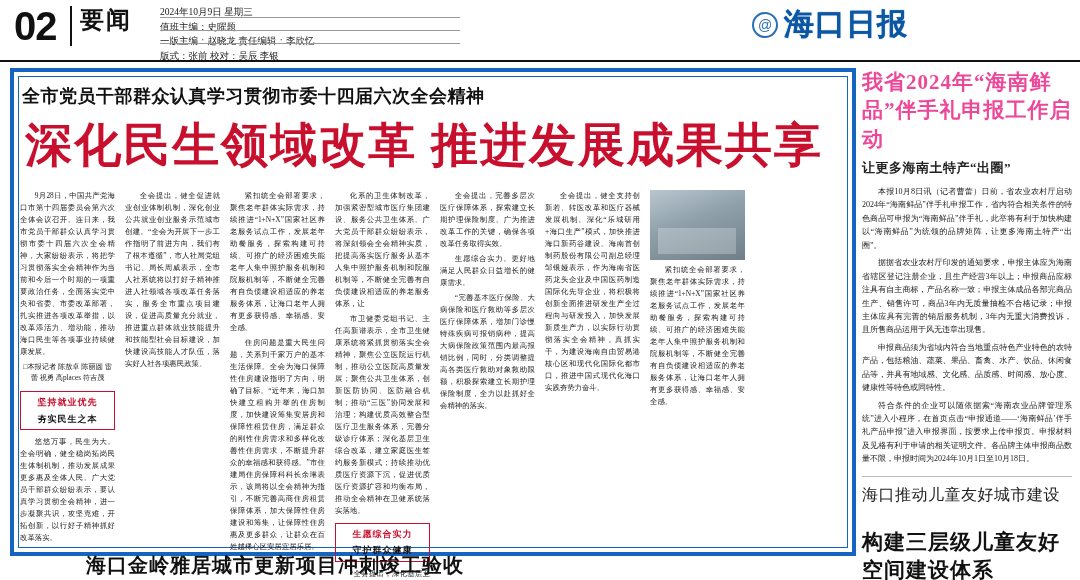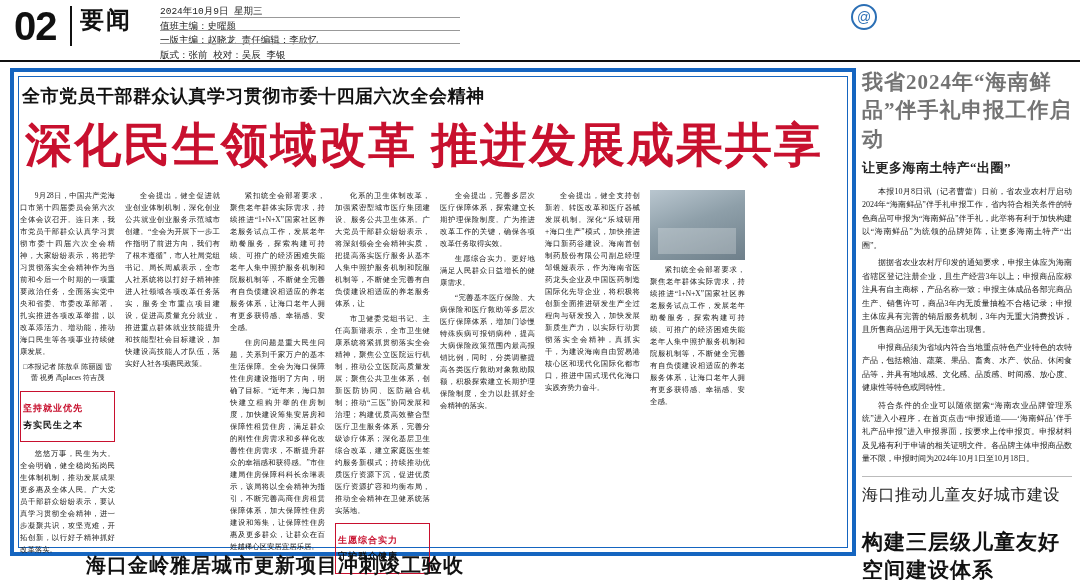--- a/index.html
+++ b/index.html
@@ -4,25 +4,25 @@
 <style>
   html,body{margin:0;padding:0;}
   body{
     width:1080px;height:580px;background:#ffffff;
     font-family:"Liberation Serif","DejaVu Serif",serif;
     color:#111;overflow:hidden;position:relative;
   }
   .page{position:relative;width:1080px;height:580px;}
 
   
-  .masthead{position:absolute;left:0;top:0;width:887px;height:62px;}
+  .masthead{position:absolute;left:0;top:0;width:887px;height:62px;padding-left:31px;}
   .pagenum{position:absolute;left:14px;top:4px;font-size:40px;font-weight:700;letter-spacing:-1px;font-family:"Liberation Sans",sans-serif;}
   .vbar{position:absolute;left:70px;top:6px;width:2px;height:40px;background:#111;}
   .sectiontitle{position:absolute;left:80px;top:4px;font-size:24px;font-weight:700;letter-spacing:2px;}
-  .mast-meta{position:absolute;left:160px;top:5px;font-size:9.5px;line-height:1.55;color:#222;font-family:Liberation Mono, monospace;}
+  .mast-meta{position:absolute;left:160px;top:5px;font-size:9.5px;line-height:1.55;color:#222;font-family:Liberation Serif, serif;}
   .mast-meta div{white-space:nowrap;}
   .mast-rule{position:absolute;left:160px;width:300px;height:1px;background:#999;}
   .mast-rule.r1{top:17px;}
   .mast-rule.r2{top:30px;}
   .mast-rule.r3{top:43px;}
 
   .logo-wrap{position:absolute;right:10px;top:4px;display:flex;align-items:center;gap:6px;}
   .at-circle{width:22px;height:22px;border:2px solid #2b6fb5;border-radius:50%;color:#2b6fb5;font-size:14px;
     display:flex;align-items:center;justify-content:center;font-family:"Liberation Sans",sans-serif;}
   .paper-logo{font-size:30px;font-weight:700;color:#0b57a4;letter-spacing:1px;
@@ -47,27 +47,27 @@
   .col p{margin:0 0 3px 0;text-indent:2em;}
   .byline{margin:4px 0 4px 0;text-align:center;font-size:7.2px;}
 
   
   .photo{width:95px;height:70px;background:linear-gradient(160deg,#b9c6cf 0%,#8e9fa9 45%,#6e7f8a 100%);
     margin:0 0 4px 0;position:relative;overflow:hidden;}
   .photo:after{content:"";position:absolute;left:8px;bottom:6px;width:78px;height:26px;
     background:rgba(255,255,255,.25);}
 
   
-  .boxhead{border:1px solid #c8102e;padding:9px 2px;margin:6px 0;}
+  .boxhead{border:1px solid #c8102e;padding:3px 2px;margin:6px 0;text-align:center;}
   .boxhead .bh1{color:#c8102e;font-weight:700;font-size:9px;letter-spacing:1px;display:block;}
   .boxhead .bh2{color:#111;font-weight:700;font-size:9px;letter-spacing:1px;display:block;margin-top:2px;}
 
   
   .rail{position:absolute;left:862px;top:68px;width:210px;height:500px;}
-  .rail-h1{font-size:21px;font-weight:700;line-height:1.35;letter-spacing:1px;color:#737373;}
+  .rail-h1{font-size:21px;font-weight:700;line-height:1.35;letter-spacing:1px;color:#ec4899;}
   .rail-sub{margin-top:6px;font-size:13px;font-weight:700;color:#222;letter-spacing:.5px;}
   .rail-body{margin-top:8px;font-size:8px;line-height:1.68;text-align:justify;color:#1a1a1a;}
   .rail-body p{margin:0 0 4px 0;text-indent:2em;}
   .rail-hr{margin:10px 0 8px 0;height:1px;background:#bbb;}
   .rail-h2-small{font-size:16px;color:#222;letter-spacing:.5px;}
   .rail-h2{margin-top:22px;font-size:21px;font-weight:700;line-height:1.35;letter-spacing:1px;color:#111;}
   .rail-foot{margin-top:10px;font-size:7.6px;color:#333;line-height:1.6;}
 
   
   .bottom-title{position:absolute;left:86px;top:552px;font-size:20px;font-weight:700;letter-spacing:1px;}
@@ -87,20 +87,21 @@
       <div>值班主编：史曜题</div>
       <div>一版主编：赵晓龙  责任编辑：李欣忆</div>
       <div>版式：张前  校对：吴辰  李银</div>
     </div>
     <div class="mast-rule r1"></div>
     <div class="mast-rule r2"></div>
     <div class="mast-rule r3"></div>
 
     <div class="logo-wrap">
       <div class="at-circle">@</div>
+      <div class="paper-logo">海口日报</div>
     </div>
     <div class="mast-bottom"></div>
   </div>
 
   <div class="frame">
     <div class="frame-inner"></div>
   </div>
 
   <div class="kicker">全市党员干部群众认真学习贯彻市委十四届六次全会精神</div>
   <div class="headline">深化民生领域改革  推进发展成果共享</div>

